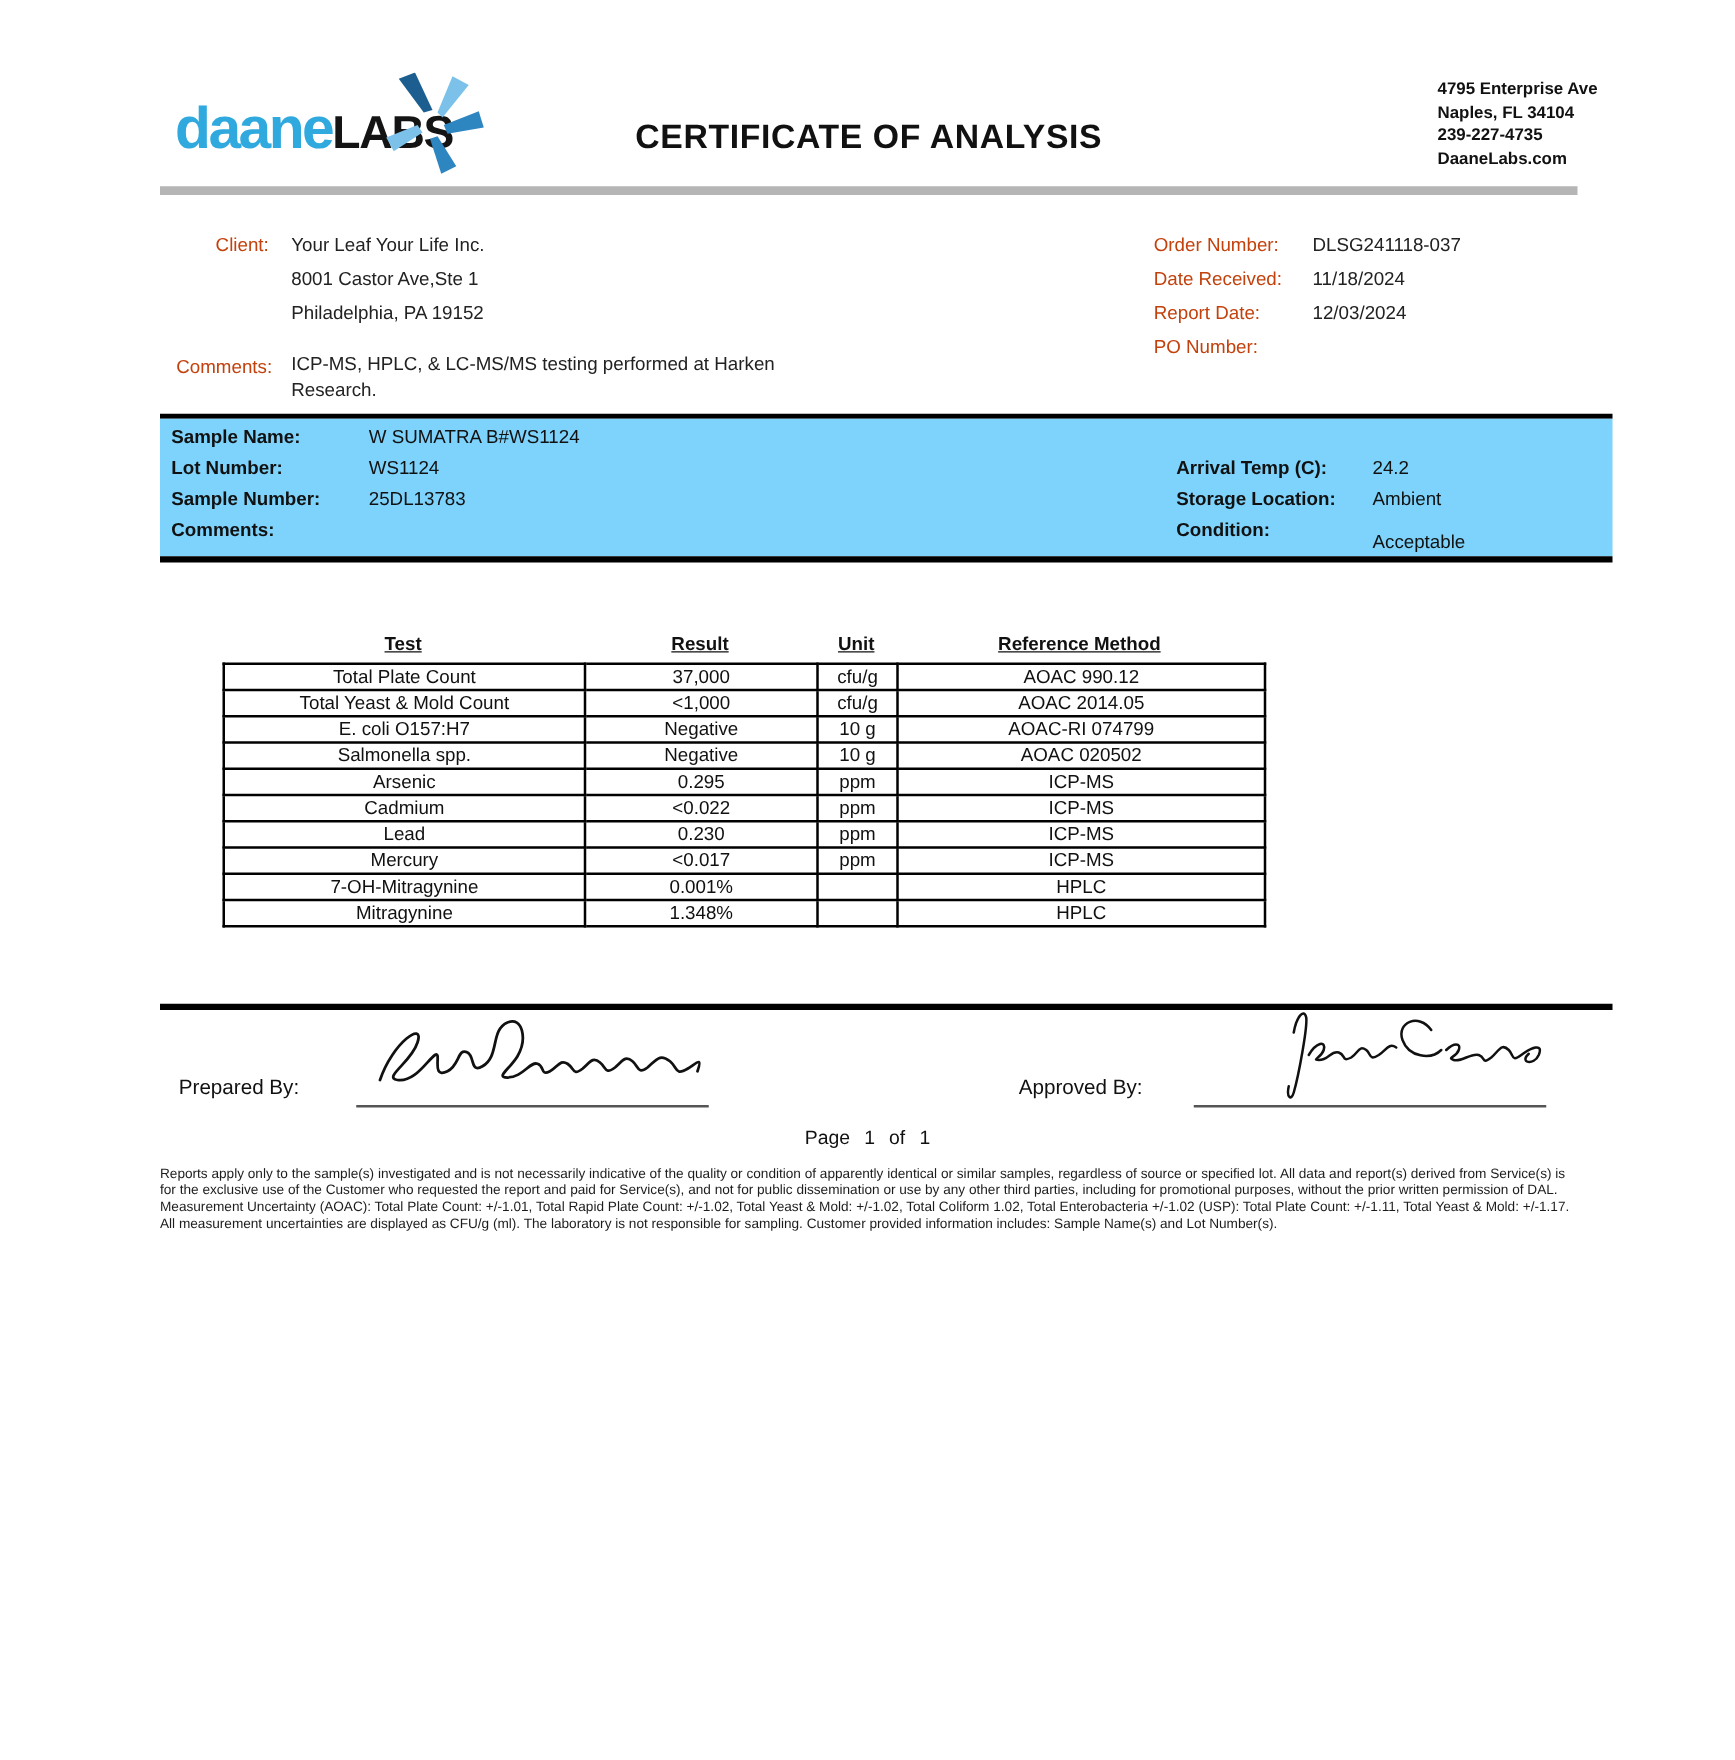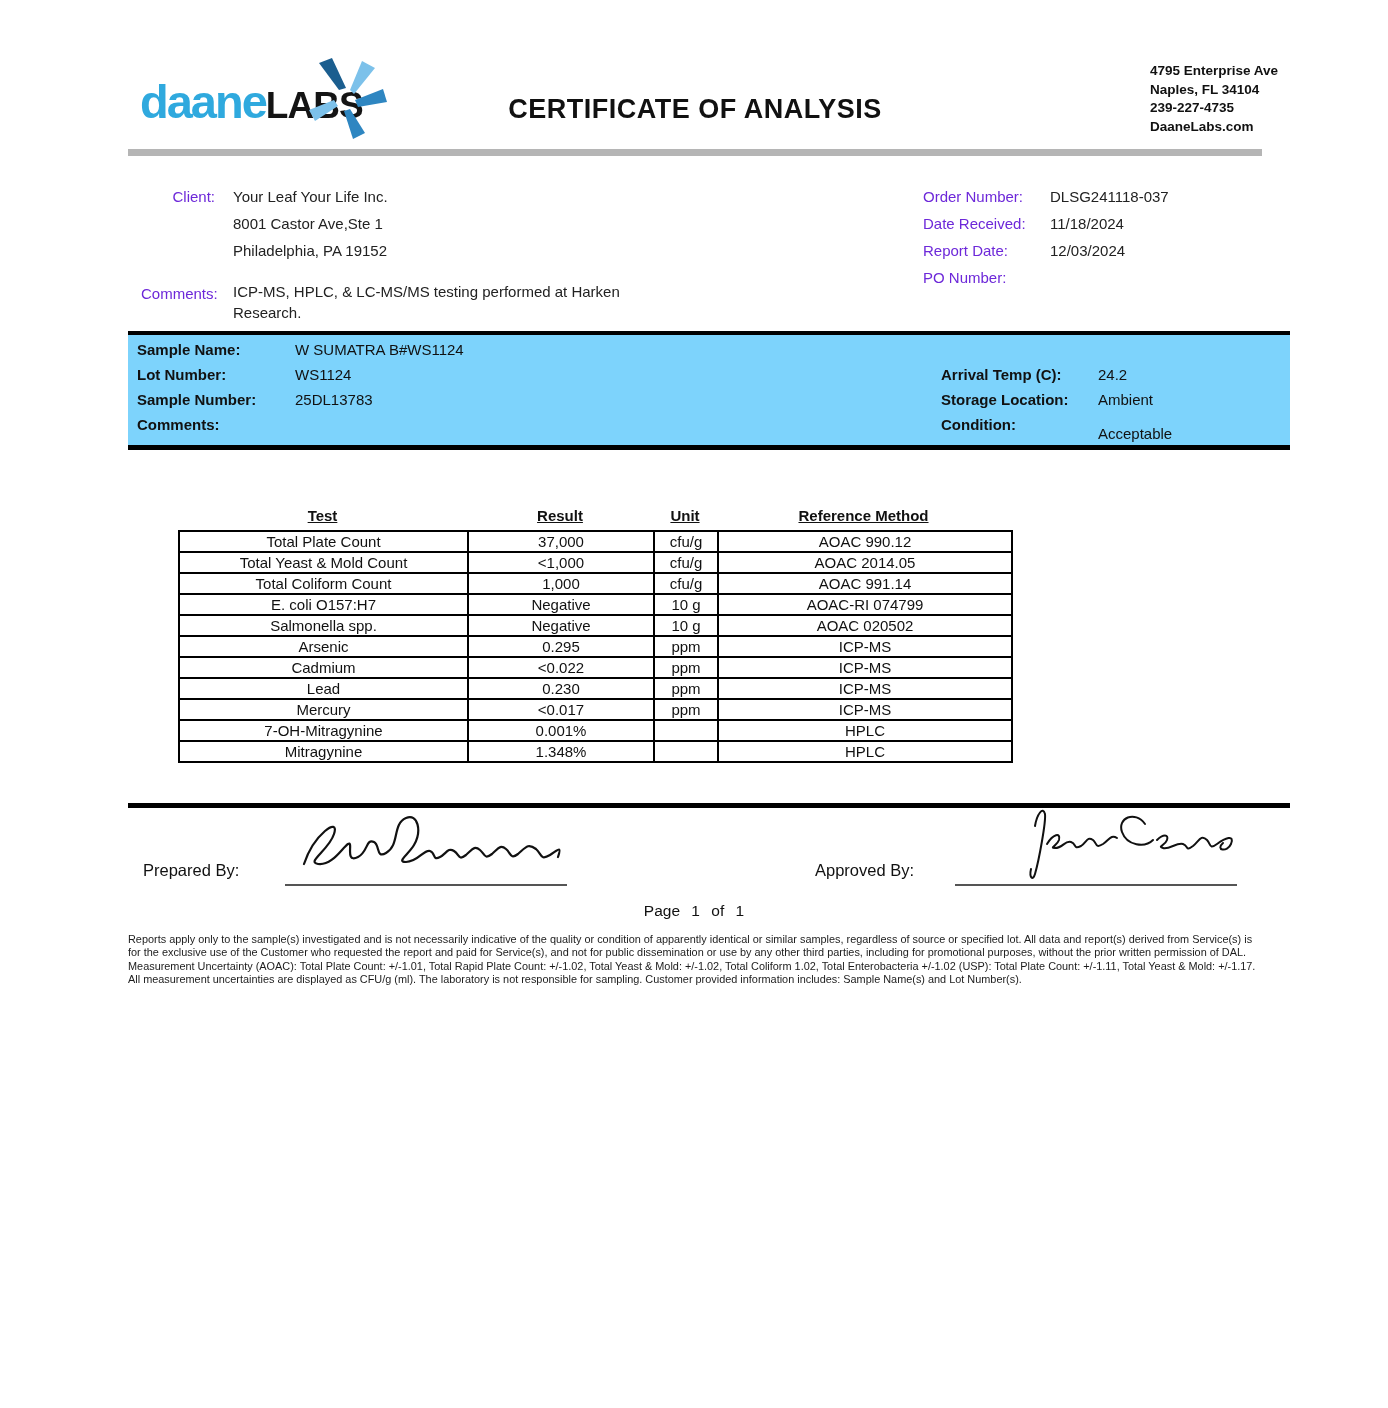--- a/index.html
+++ b/index.html
@@ -18,21 +18,21 @@
   .logo-labs  { font-size: 37px; font-weight: bold; color: #141414; letter-spacing: -1px; }
   .logo-pinwheel { left: 300px; top: 58px; }
   .coa-title {
     left: 400px; top: 94px; width: 590px; text-align: center;
     font-size: 27px; font-weight: bold; letter-spacing: 0.5px; color: #111;
   }
   .address { left: 1150px; top: 62px; font-size: 13.5px; font-weight: bold; line-height: 18.5px; color: #111; }
   .hdr-divider { left: 128px; top: 149px; width: 1134px; height: 7px; background: #b5b5b5; }
 
   
-  .lbl { font-size: 15px; color: #6d28d9; }
+  .lbl { font-size: 15px; color: #c2410c; }
   .val { font-size: 15px; color: #222; }
   .client-label { left: 130px; top: 188px; width: 85px; text-align: right; }
   .client-line1 { left: 233px; top: 188px; }
   .client-line2 { left: 233px; top: 215px; }
   .client-line3 { left: 233px; top: 242px; }
   .comments-label { left: 141px; top: 285px; }
   .comments-text  { left: 233px; top: 281px; width: 395px; line-height: 21px; }
   .order-label { width: 120px; }
   .ol1 { left: 923px; top: 188px; } .ov1 { left: 1050px; top: 188px; }
   .ol2 { left: 923px; top: 215px; } .ov2 { left: 1050px; top: 215px; }
@@ -156,26 +156,20 @@
       <td>cfu/g</td>
       <td>AOAC 990.12</td>
     </tr>
     <tr>
       <td>Total Yeast &amp; Mold Count</td>
       <td>&lt;1,000</td>
       <td>cfu/g</td>
       <td>AOAC 2014.05</td>
     </tr>
     <tr>
-      <td>Total Coliform Count</td>
-      <td>1,000</td>
-      <td>cfu/g</td>
-      <td>AOAC 991.14</td>
-    </tr>
-    <tr>
       <td>E. coli O157:H7</td>
       <td>Negative</td>
       <td>10 g</td>
       <td>AOAC-RI 074799</td>
     </tr>
     <tr>
       <td>Salmonella spp.</td>
       <td>Negative</td>
       <td>10 g</td>
       <td>AOAC 020502</td>

